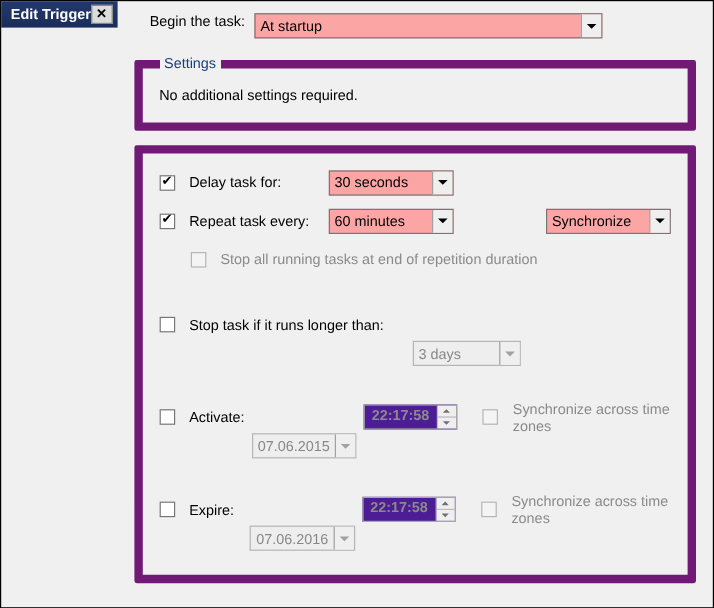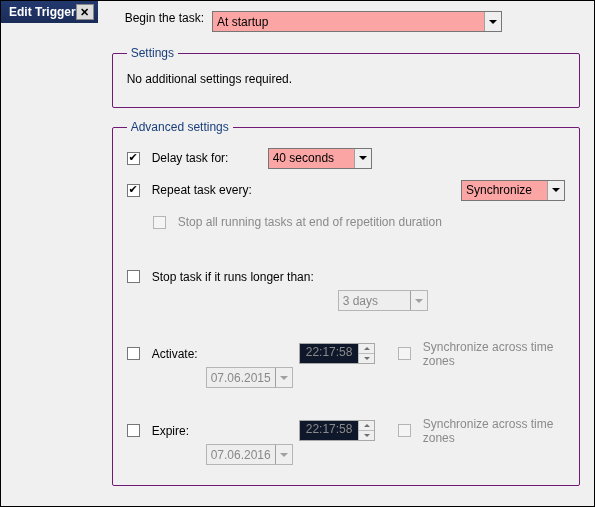--- a/index.html
+++ b/index.html
@@ -64,21 +64,21 @@
   .combo .arrow::after {
     content:"";
     border-left: 4px solid transparent;
     border-right: 4px solid transparent;
     border-top: 4px solid #000;
   }
   .combo.disabled { background: #eee; color: #888; border-color:#b5b5b5;margin-top:48px; }
   .combo.disabled .arrow::after { border-top-color: #a0a0a0; }
 
   fieldset {
-    border: 1px solid #701a75;
+    border: 7px solid #701a75;
     border-radius: 2px;
     margin: 0 0 12px 0;
     padding: 12px 14px;
   }
   fieldset.settings { margin-top: 6px; height: 168px; }
   legend { color: #1a3e7b; padding: 0 4px; font-size: 12px; }
 
   .advanced-row {
     display: flex;
     align-items: center;
@@ -95,21 +95,21 @@
     margin-right: 6px;
     flex-shrink: 0;
   }
   .chk.checked::after { content:"✔"; font-size: 11px; line-height: 1; color:#000; margin-top:-1px; }
   .chk.disabled { border-color:#b5b5b5; background:#f4f4f4; }
   .disabled-text { color:#8a8a8a; }
   .txt { display:inline-block; }
 
   .spinner {
     display:inline-flex; height:21px;
-    border:1px solid #a8a8a8; background:#0f172a;
+    border:1px solid #a8a8a8; background:#4c1d95;font-weight:bold;
   }
   .spinner .sval { padding: 1px 6px; min-width: 56px; }
   .spinner .spins { width:16px; display:flex; flex-direction:column; border-left:1px solid #bcbcbc;}
   .spinner .spins div { flex:1; display:flex; align-items:center; justify-content:center; background:#efefef; }
   .spinner .spins div:first-child { border-bottom:1px solid #bcbcbc; }
   .spinner .spins div::after { content:""; border-left:3px solid transparent; border-right:3px solid transparent; }
   .spinner .spins .up::after { border-bottom:3px solid #707070; }
   .spinner .spins .dn::after { border-top:3px solid #707070; }.w104{width:104px}.w90{width:90px}
   .spacer{flex:1}
 </style>
@@ -131,34 +131,37 @@
         <div class="arrow"></div>
       </div>
     </div>
 
     <fieldset class="settings">
       <legend>Settings</legend>
       <div>No additional settings required.</div>
     </fieldset>
 
     <fieldset>
-      <legend>Advanced settings</legend>
 
       <div class="advanced-row">
         <span class="chk checked"></span>
         <span class="txt" style="width:110px">Delay task for:</span>
         <div class="combo w104">
-          <span class="text">40 seconds</span>
+          <span class="text">30 seconds</span>
           <div class="arrow"></div>
         </div>
       </div>
 
       <div class="advanced-row">
         <span class="chk checked"></span>
         <span class="txt" style="width:110px">Repeat task every:</span>
+        <div class="combo w104">
+          <span class="text">60 minutes</span>
+          <div class="arrow"></div>
+        </div>
         <span class="spacer"></span>
         <div class="combo w104">
           <span class="text">Synchronize</span>
           <div class="arrow"></div>
         </div>
       </div>
 
       <div class="advanced-row sub">
         <span class="chk disabled"></span>
         <span class="txt disabled-text">Stop all running tasks at end of repetition duration</span>

